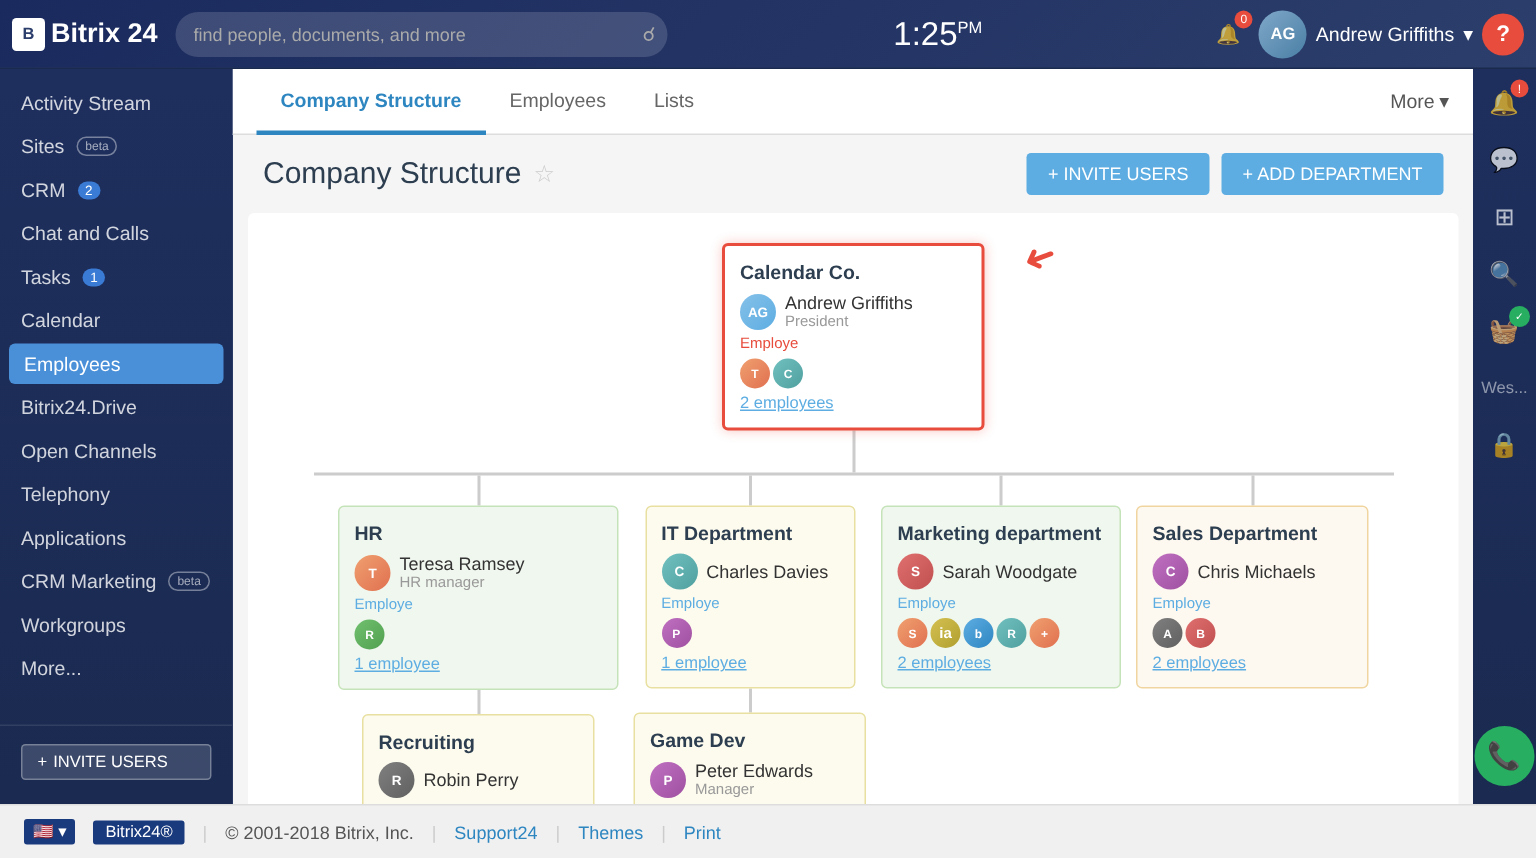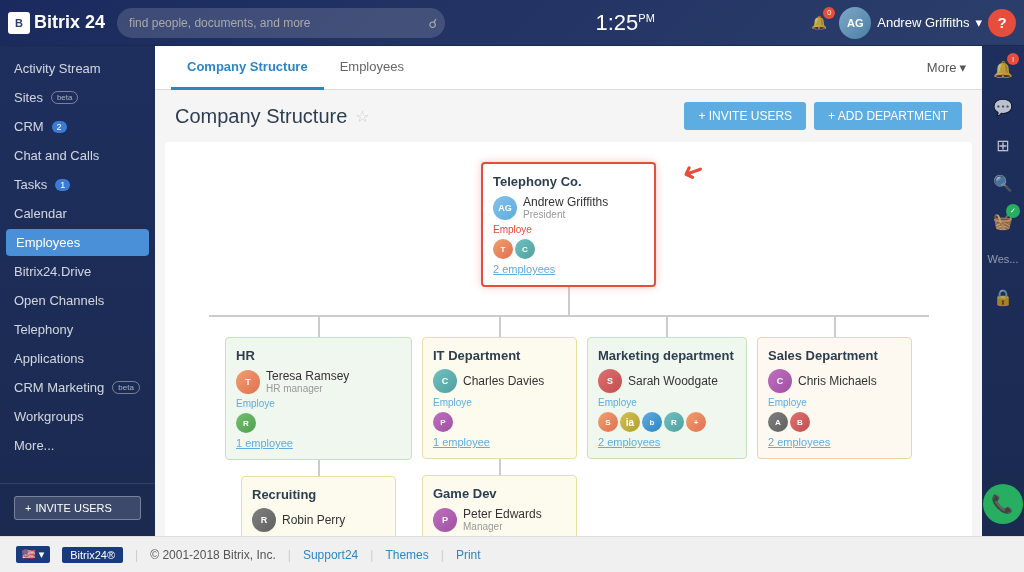--- a/index.html
+++ b/index.html
@@ -480,20 +480,23 @@
   </div>
 
   <div class="content">
 
     <div class="content-tabs">
       <div class="tab active">
         <span>Company Structure</span>
       </div>
       <div class="tab">
         <span>Employees</span>
+      </div>
+      <div class="tab">
+        <span>Lists</span>
       </div>
       <div class="tab-more">
         <span>More</span> ▾
       </div>
     </div>
 
     <div class="content-inner">
 
       <div class="content-header">
         <div class="content-title">
@@ -508,21 +511,21 @@
             <span>+ ADD DEPARTMENT</span>
           </button>
         </div>
       </div>
 
       <div class="org-chart">
 
         <div style="display:flex;justify-content:center;margin-bottom:0;">
           <div style="display:flex;flex-direction:column;align-items:center;">
             <div class="org-node highlighted" style="width:175px;position:relative;">
-              <div class="org-node-title">Telephony Co.</div>
+              <div class="org-node-title">Calendar Co.</div>
               <div class="org-node-person">
                 <div class="mini-avatar">AG</div>
                 <div>
                   <div class="person-name">Andrew Griffiths</div>
                   <div class="person-role">President</div>
                 </div>
               </div>
               <div class="employee-label">Employe</div>
               <div class="employee-avatars">
                 <div class="mini-avatar orange">T</div>
@@ -566,21 +569,21 @@
                 <div class="mini-avatar dark">R</div>
                 <div>
                   <div class="person-name">Robin Perry</div>
                 </div>
               </div>
             </div>
           </div>
 
           <div style="display:flex;flex-direction:column;align-items:center;">
             <div style="width:2px;height:20px;background:#ccc;"></div>
-            <div class="org-node yellow-bg" style="width:155px;">
+            <div class="org-node yellow-bg" style="width:140px;">
               <div class="org-node-title">IT Department</div>
               <div class="org-node-person">
                 <div class="mini-avatar teal">C</div>
                 <div>
                   <div class="person-name">Charles Davies</div>
                 </div>
               </div>
               <div class="employee-label blue-text">Employe</div>
               <div class="employee-avatars">
                 <div class="mini-avatar purple">P</div>

